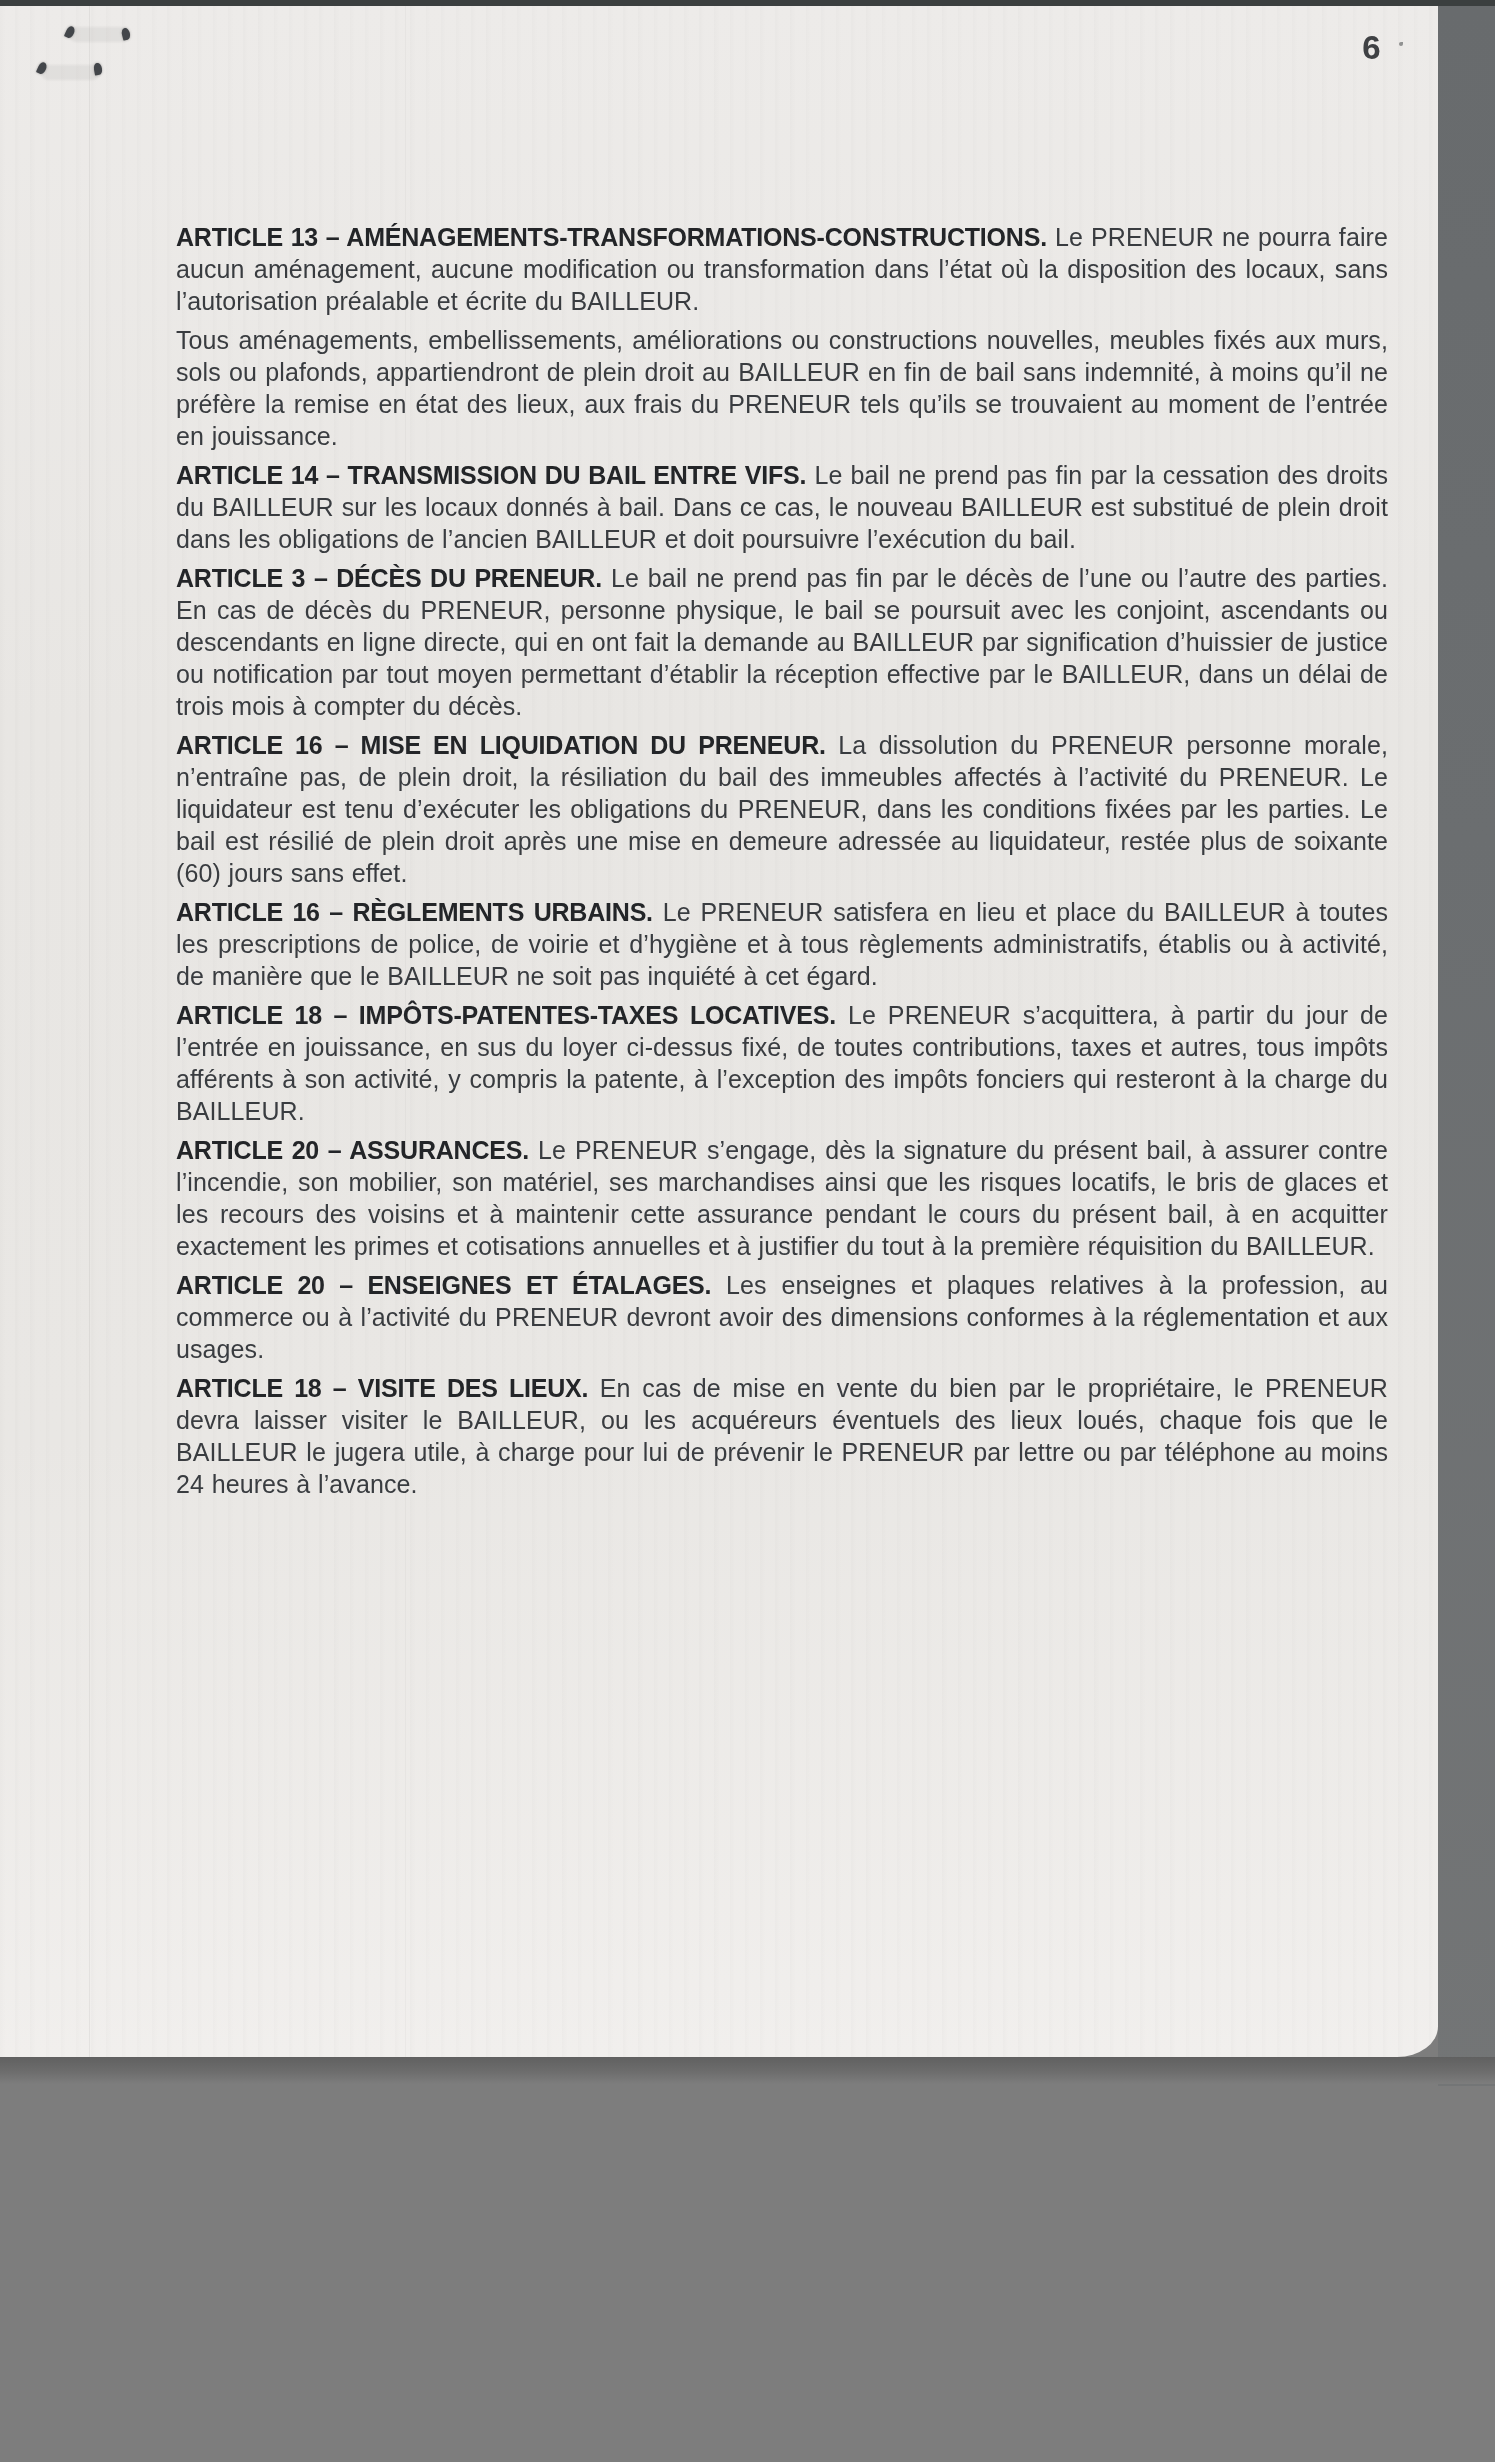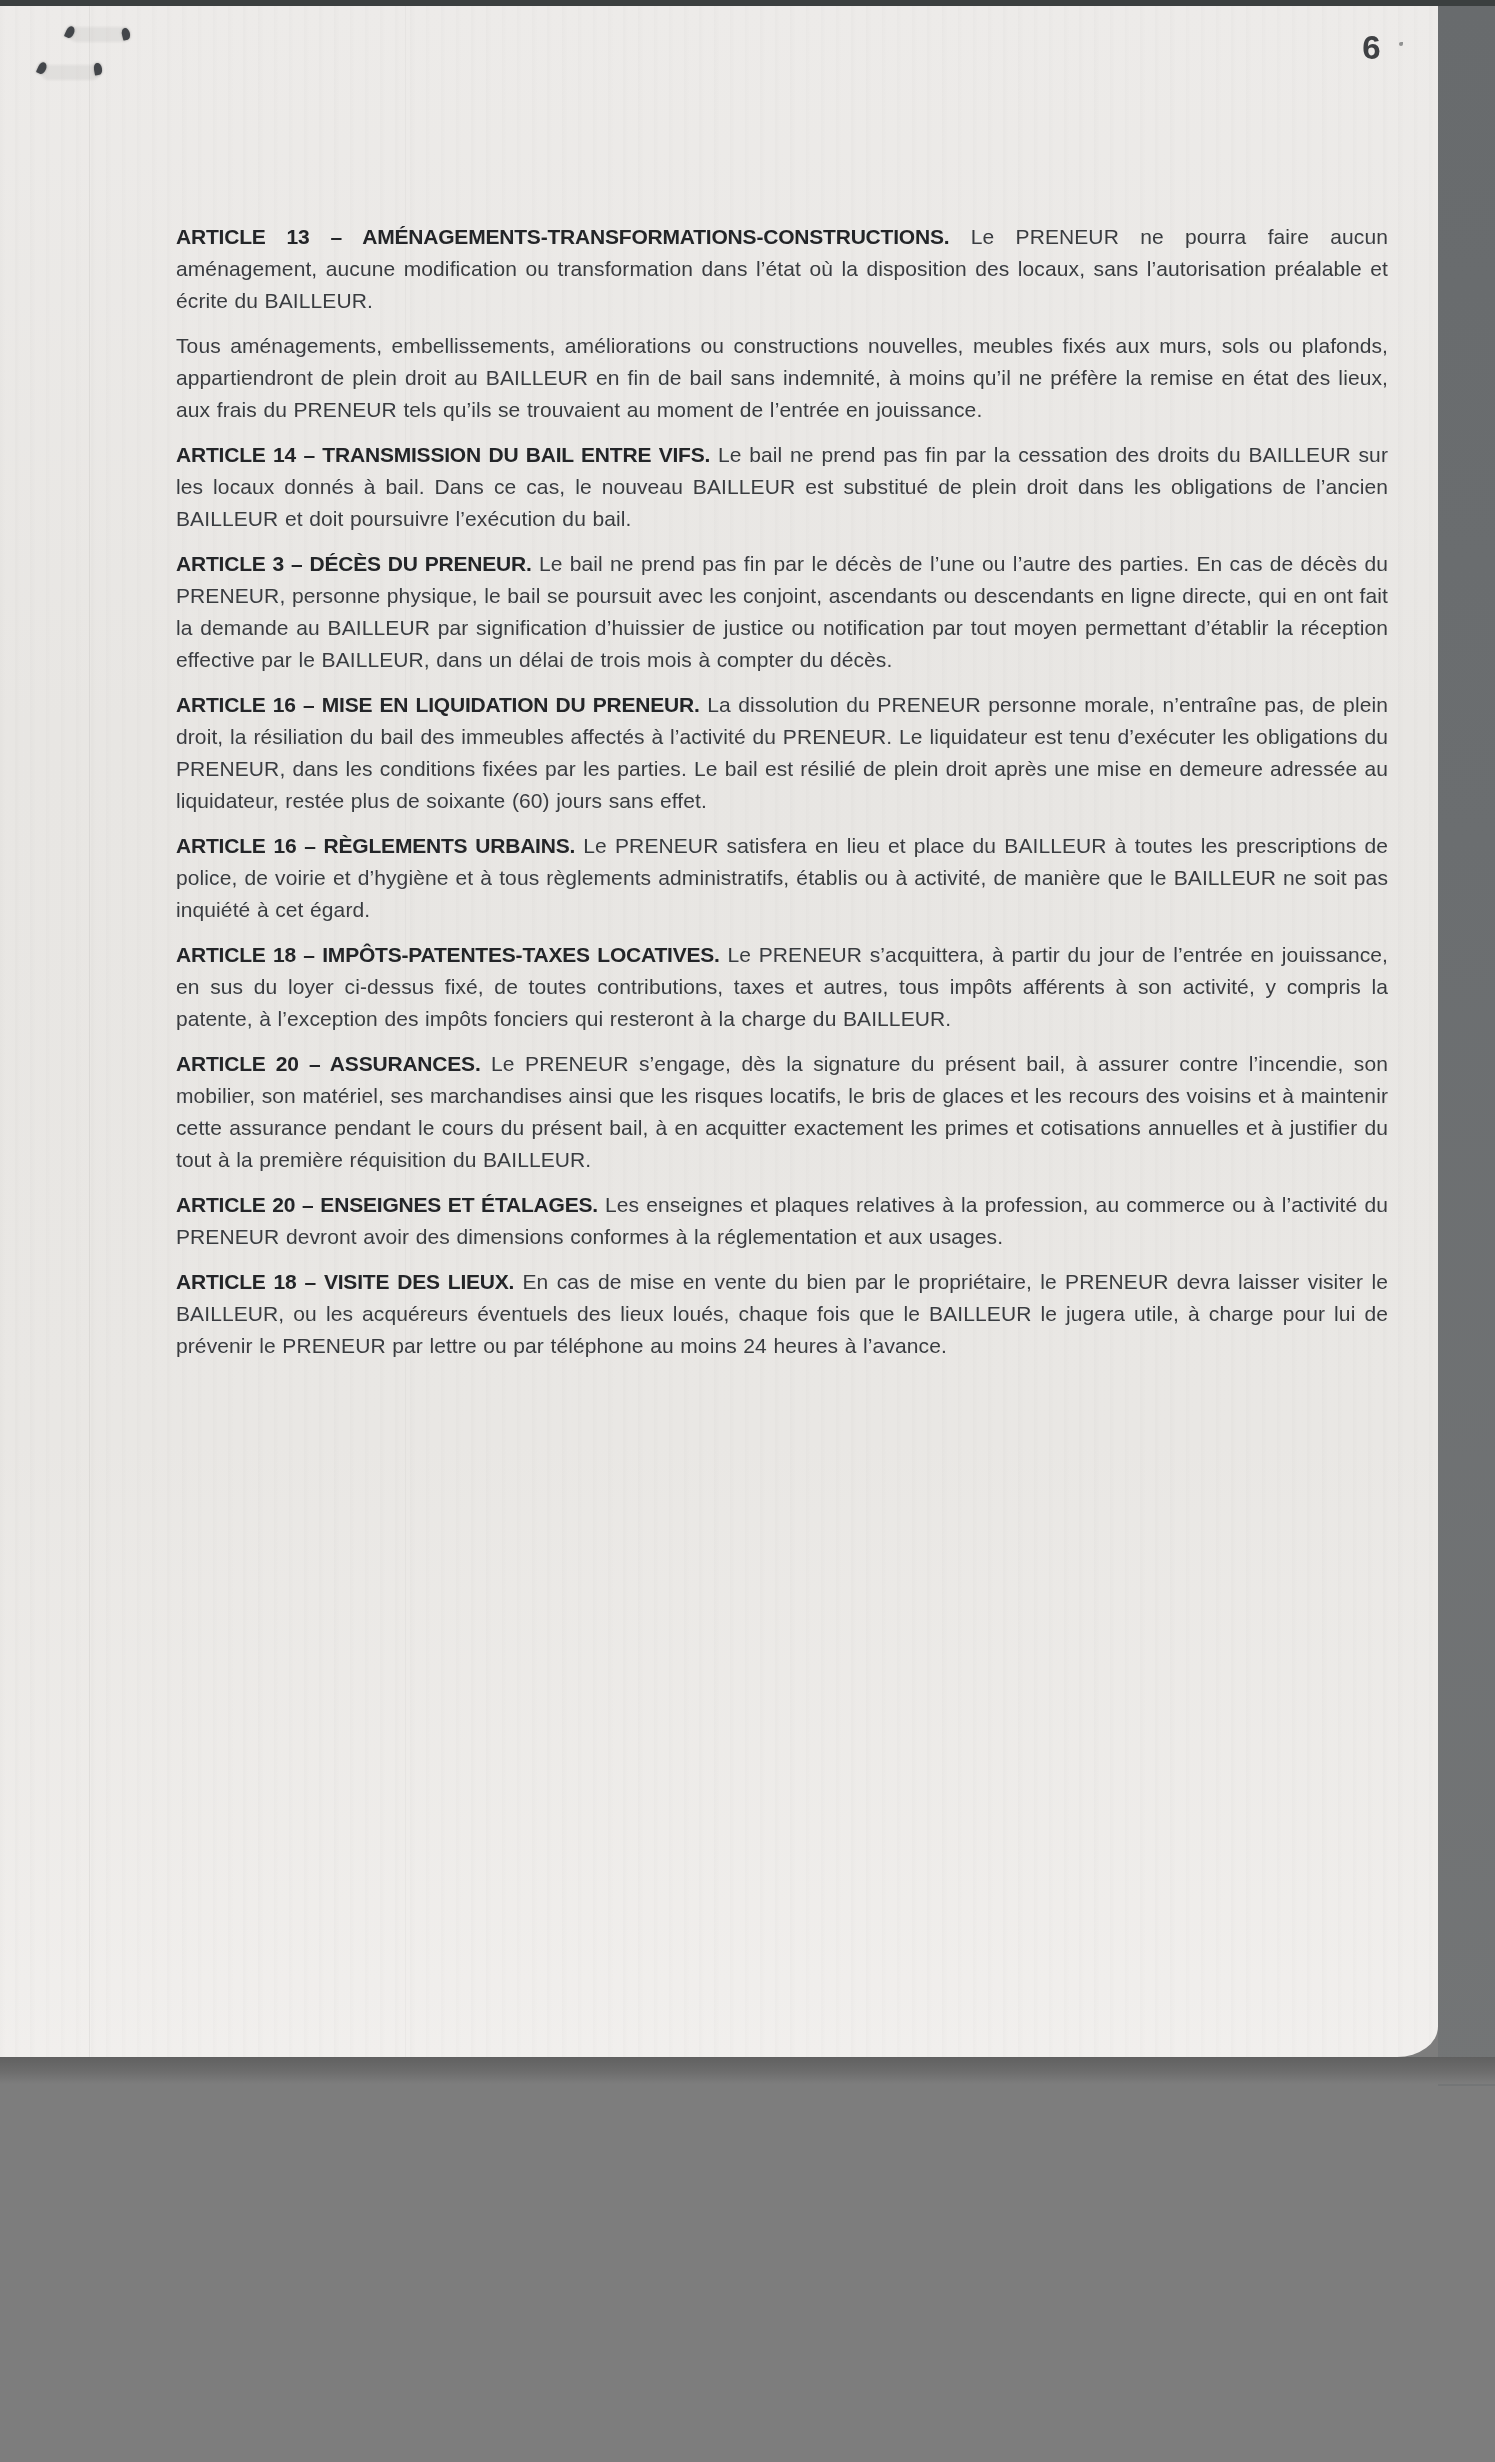--- a/index.html
+++ b/index.html
@@ -98,29 +98,29 @@
     right: -8.2px; top: 13px;
     width: 4.1px; height: 4.1px;
     background: rgba(70,72,75,0.55);
     border-radius: 50% 0 50% 50%;
   }
 
   .text-block {
     position: absolute;
     left: 176px; top: 215px;
     width: 1212px;
-    font-size: 21px;
+    font-size: 25px;
     line-height: 32px;
     text-align: justify;
     color: #393c40;
     letter-spacing: 0.1px;
     word-spacing: 0.6px;
   }
   .para { margin: 0; }
-  .para + .para { margin-top: 13px; }
+  .para + .para { margin-top: 7px; }
   .para b {
     color: #232528;
     letter-spacing: -0.2px;
   }
 </style>
 </head>
 <body>
 
 <div class="scan-canvas">
 

